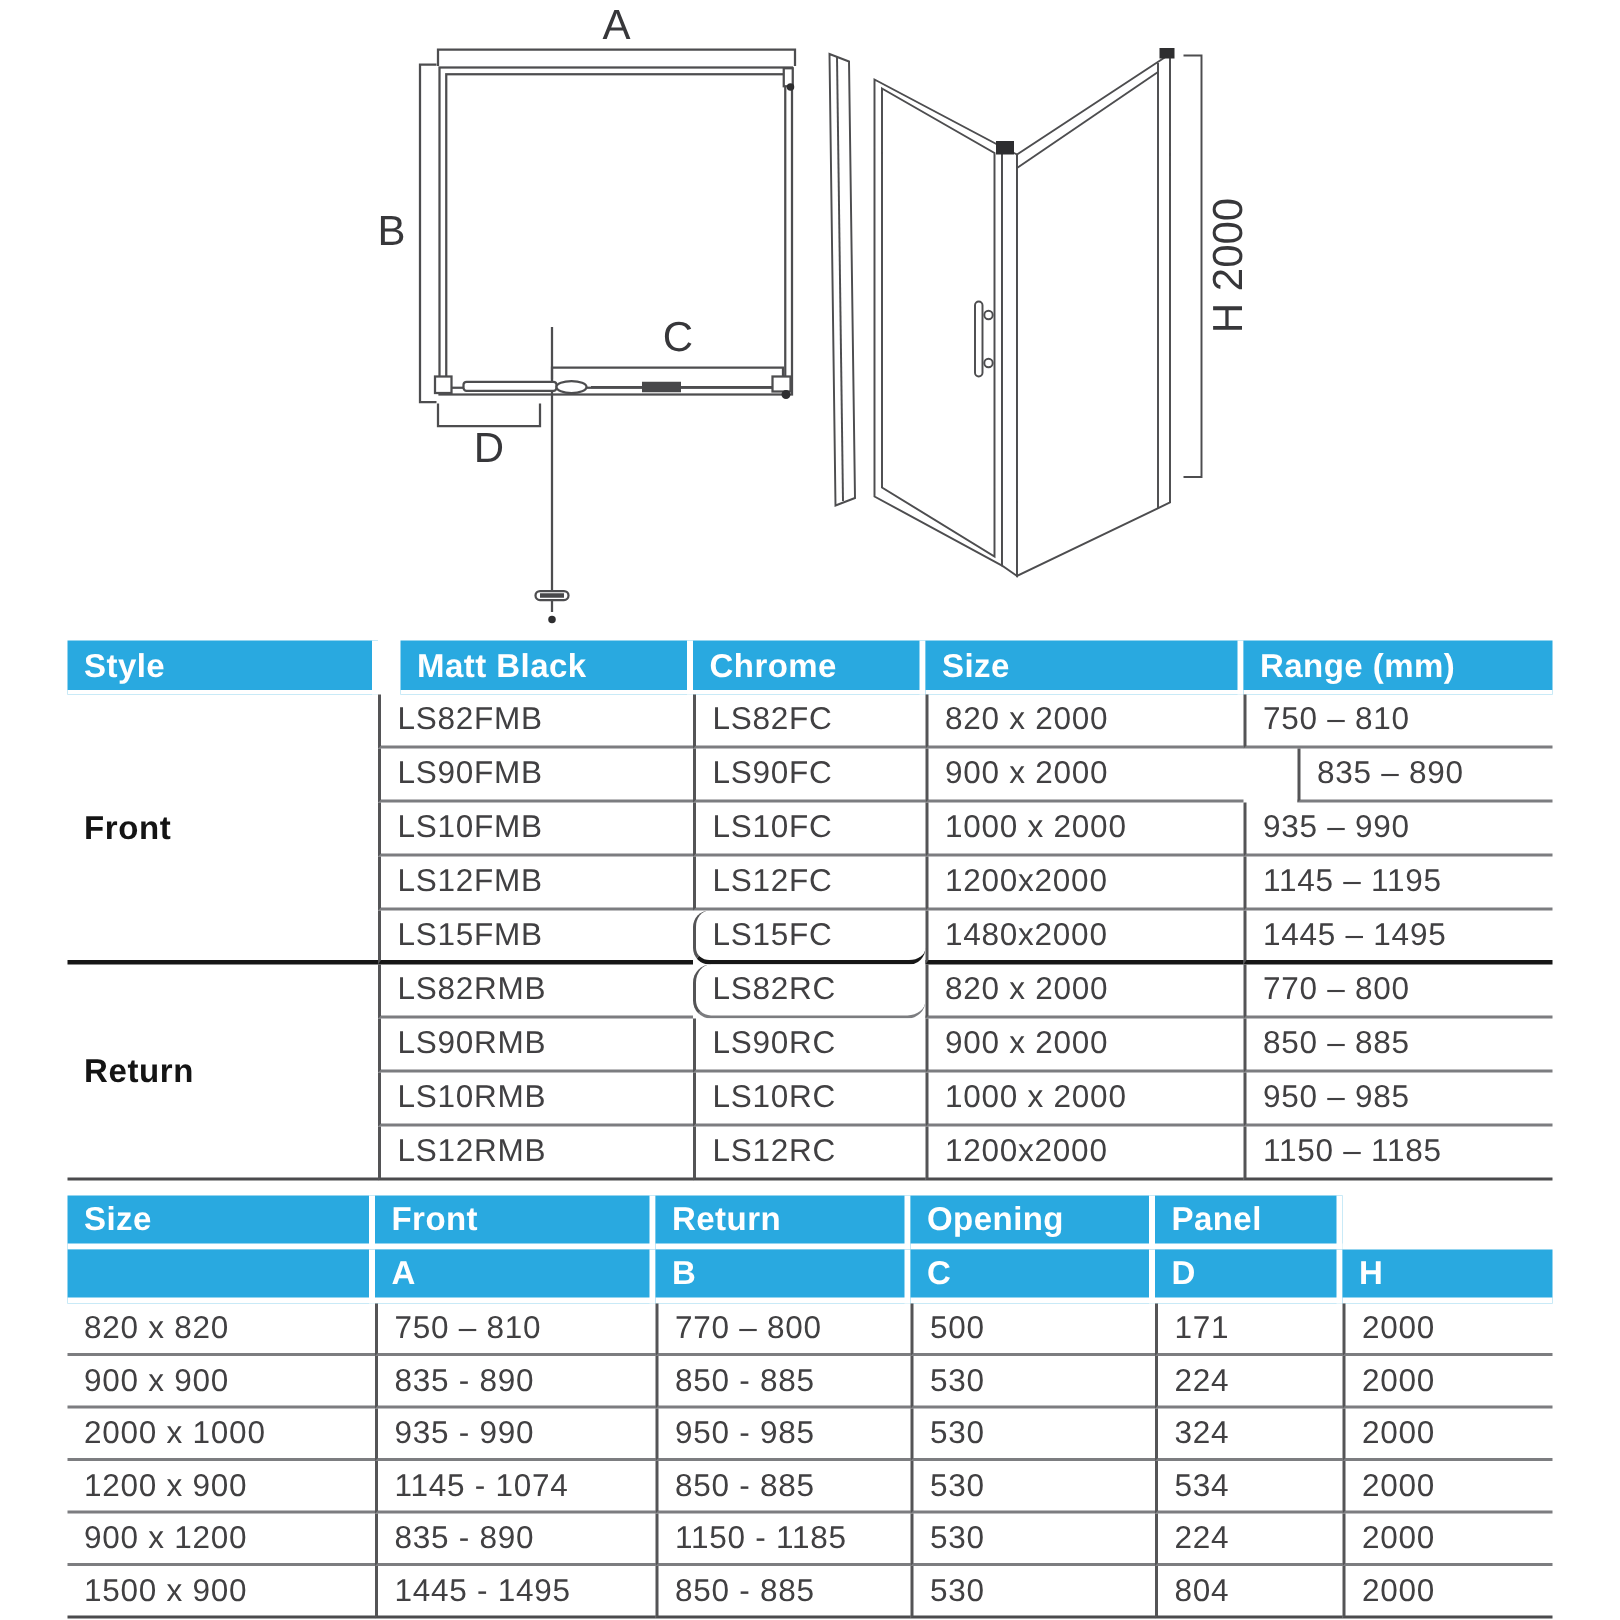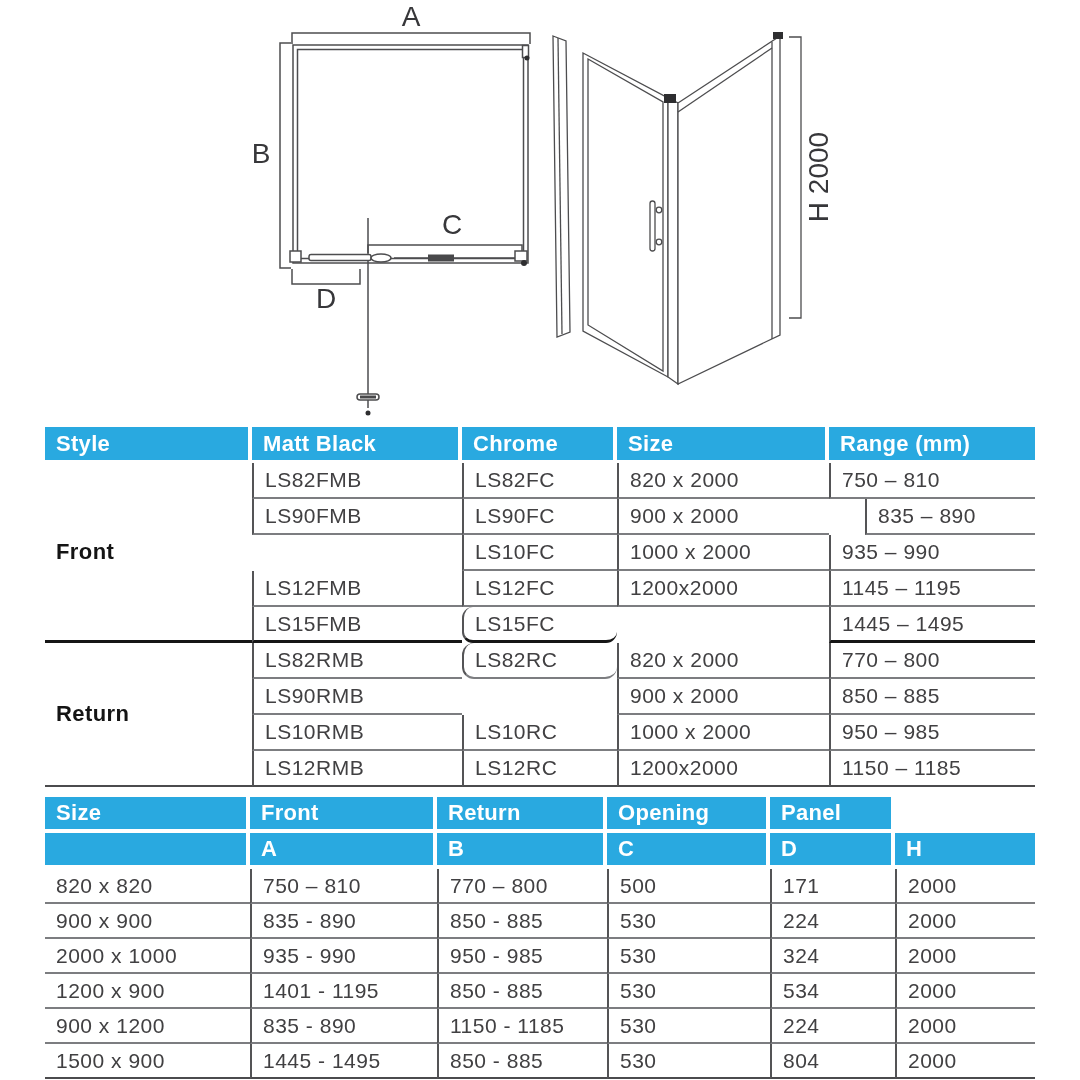--- a/index.html
+++ b/index.html
@@ -81,49 +81,52 @@
     <rect x="650" y="201" width="5" height="50" rx="2.5" fill="#fff"></rect>
     <circle cx="659" cy="210" r="2.8" fill="#fff"></circle>
     <circle cx="659" cy="242" r="2.8" fill="#fff"></circle>
     <path d="M789,37 L801,37 L801,318 L789,318"></path>
   </g>
   <text transform="translate(828,177) rotate(-90)" font-size="28" text-anchor="middle">H 2000</text>
 </svg>
 
 <div id="spec-table" class="tbl">
     <div class="hcell" style="grid-area: 1 / 1;">Style</div>
-    <div class="hcell" style="grid-area: 1 / 2;">Matt Black</div>
+    <div class="hcell" style="grid-area: 1 / 2; margin-left: 15px;">Matt Black</div>
     <div class="hcell" style="grid-area: 1 / 3;">Chrome</div>
     <div class="hcell" style="grid-area: 1 / 4;">Size</div>
     <div class="hcell last" style="grid-area: 1 / 5;">Range (mm)</div>
     <div class="style-cell sec-end" style="grid-area: 2 / 1 / span 5;">Front</div>
     <div class="dcell bl" style="grid-area: 2 / 2;">LS82FMB</div>
     <div class="dcell bl" style="grid-area: 2 / 3;">LS82FC</div>
     <div class="dcell bl" style="grid-area: 2 / 4;">820 x 2000</div>
     <div class="dcell bl" style="grid-area: 2 / 5;">750 – 810</div>
     <div class="dcell bl" style="grid-area: 3 / 2;">LS90FMB</div>
     <div class="dcell bl" style="grid-area: 3 / 3;">LS90FC</div>
     <div class="dcell bl" style="grid-area: 3 / 4;">900 x 2000</div>
     <div class="dcell bl" style="grid-area: 3 / 5; margin-left: 36px;">835 – 890</div>
+    <div class="dcell bl" style="grid-area: 4 / 2;">LS10FMB</div>
     <div class="dcell bl" style="grid-area: 4 / 3;">LS10FC</div>
     <div class="dcell bl" style="grid-area: 4 / 4;">1000 x 2000</div>
     <div class="dcell bl" style="grid-area: 4 / 5;">935 – 990</div>
     <div class="dcell bl" style="grid-area: 5 / 2;">LS12FMB</div>
     <div class="dcell bl" style="grid-area: 5 / 3;">LS12FC</div>
     <div class="dcell bl" style="grid-area: 5 / 4;">1200x2000</div>
     <div class="dcell bl" style="grid-area: 5 / 5;">1145 – 1195</div>
     <div class="dcell bl sec-end" style="grid-area: 6 / 2;">LS15FMB</div>
     <div class="dcell bl sec-end" style="grid-area: 6 / 3; border-radius: 11px;">LS15FC</div>
+    <div class="dcell bl sec-end" style="grid-area: 6 / 4;">1480x2000</div>
     <div class="dcell bl sec-end" style="grid-area: 6 / 5;">1445 – 1495</div>
     <div class="style-cell tbl-end" style="grid-area: 7 / 1 / span 4;">Return</div>
     <div class="dcell bl" style="grid-area: 7 / 2;">LS82RMB</div>
     <div class="dcell bl" style="grid-area: 7 / 3; border-radius: 12px;">LS82RC</div>
     <div class="dcell bl" style="grid-area: 7 / 4;">820 x 2000</div>
     <div class="dcell bl" style="grid-area: 7 / 5;">770 – 800</div>
     <div class="dcell bl" style="grid-area: 8 / 2;">LS90RMB</div>
+    <div class="dcell bl" style="grid-area: 8 / 3;">LS90RC</div>
     <div class="dcell bl" style="grid-area: 8 / 4;">900 x 2000</div>
     <div class="dcell bl" style="grid-area: 8 / 5;">850 – 885</div>
     <div class="dcell bl" style="grid-area: 9 / 2;">LS10RMB</div>
     <div class="dcell bl" style="grid-area: 9 / 3;">LS10RC</div>
     <div class="dcell bl" style="grid-area: 9 / 4;">1000 x 2000</div>
     <div class="dcell bl" style="grid-area: 9 / 5;">950 – 985</div>
     <div class="dcell bl tbl-end" style="grid-area: 10 / 2;">LS12RMB</div>
     <div class="dcell bl tbl-end" style="grid-area: 10 / 3;">LS12RC</div>
     <div class="dcell bl tbl-end" style="grid-area: 10 / 4;">1200x2000</div>
     <div class="dcell bl tbl-end" style="grid-area: 10 / 5;">1150 – 1185</div>
@@ -153,21 +156,21 @@
     <div class="dcell bl" style="grid-area: 4 / 4;">530</div>
     <div class="dcell bl" style="grid-area: 4 / 5;">224</div>
     <div class="dcell bl" style="grid-area: 4 / 6;">2000</div>
     <div class="dcell" style="grid-area: 5 / 1;">2000 x 1000</div>
     <div class="dcell bl" style="grid-area: 5 / 2;">935 - 990</div>
     <div class="dcell bl" style="grid-area: 5 / 3;">950 - 985</div>
     <div class="dcell bl" style="grid-area: 5 / 4;">530</div>
     <div class="dcell bl" style="grid-area: 5 / 5;">324</div>
     <div class="dcell bl" style="grid-area: 5 / 6;">2000</div>
     <div class="dcell" style="grid-area: 6 / 1;">1200 x 900</div>
-    <div class="dcell bl" style="grid-area: 6 / 2;">1401 - 1195</div>
+    <div class="dcell bl" style="grid-area: 6 / 2;">1145 - 1074</div>
     <div class="dcell bl" style="grid-area: 6 / 3;">850 - 885</div>
     <div class="dcell bl" style="grid-area: 6 / 4;">530</div>
     <div class="dcell bl" style="grid-area: 6 / 5;">534</div>
     <div class="dcell bl" style="grid-area: 6 / 6;">2000</div>
     <div class="dcell" style="grid-area: 7 / 1;">900 x 1200</div>
     <div class="dcell bl" style="grid-area: 7 / 2;">835 - 890</div>
     <div class="dcell bl" style="grid-area: 7 / 3;">1150 - 1185</div>
     <div class="dcell bl" style="grid-area: 7 / 4;">530</div>
     <div class="dcell bl" style="grid-area: 7 / 5;">224</div>
     <div class="dcell bl" style="grid-area: 7 / 6;">2000</div>

